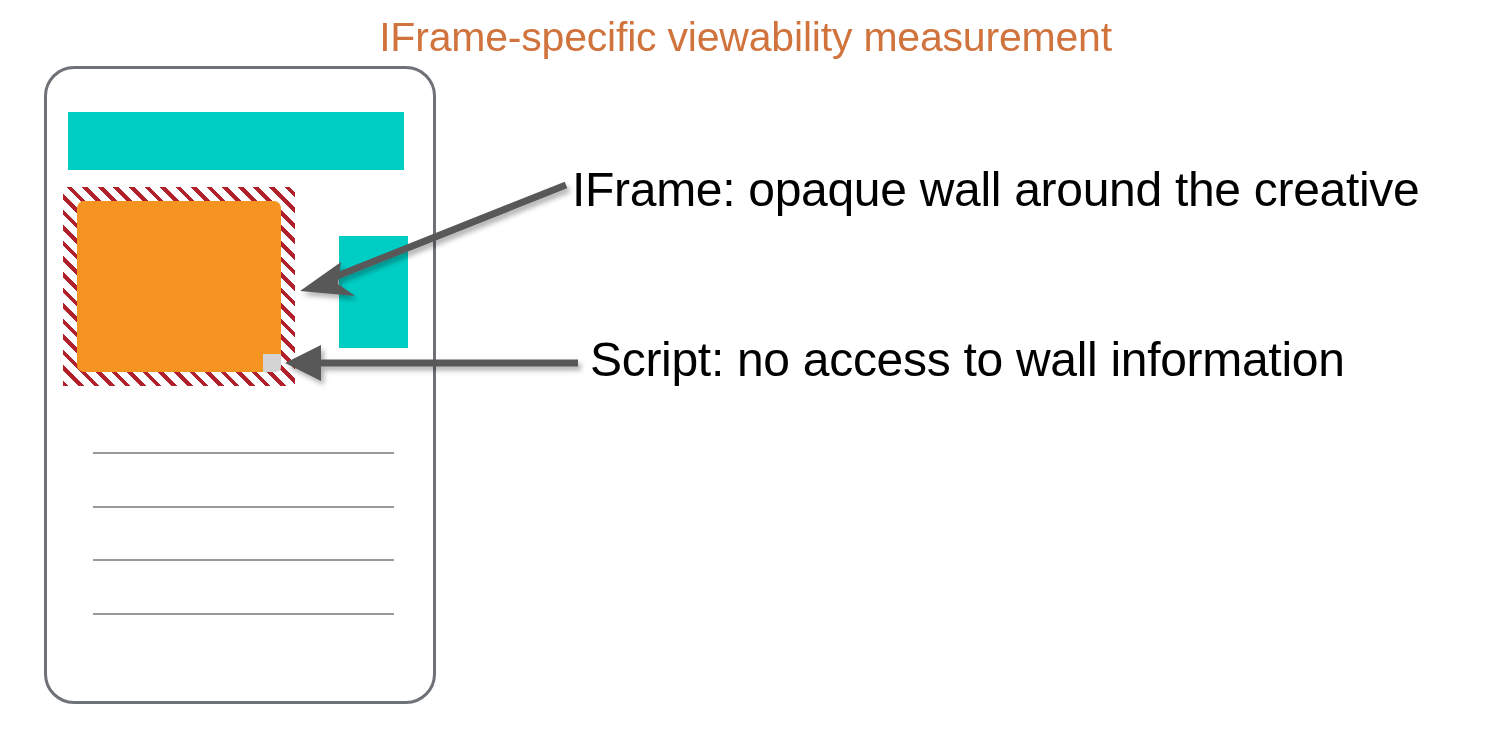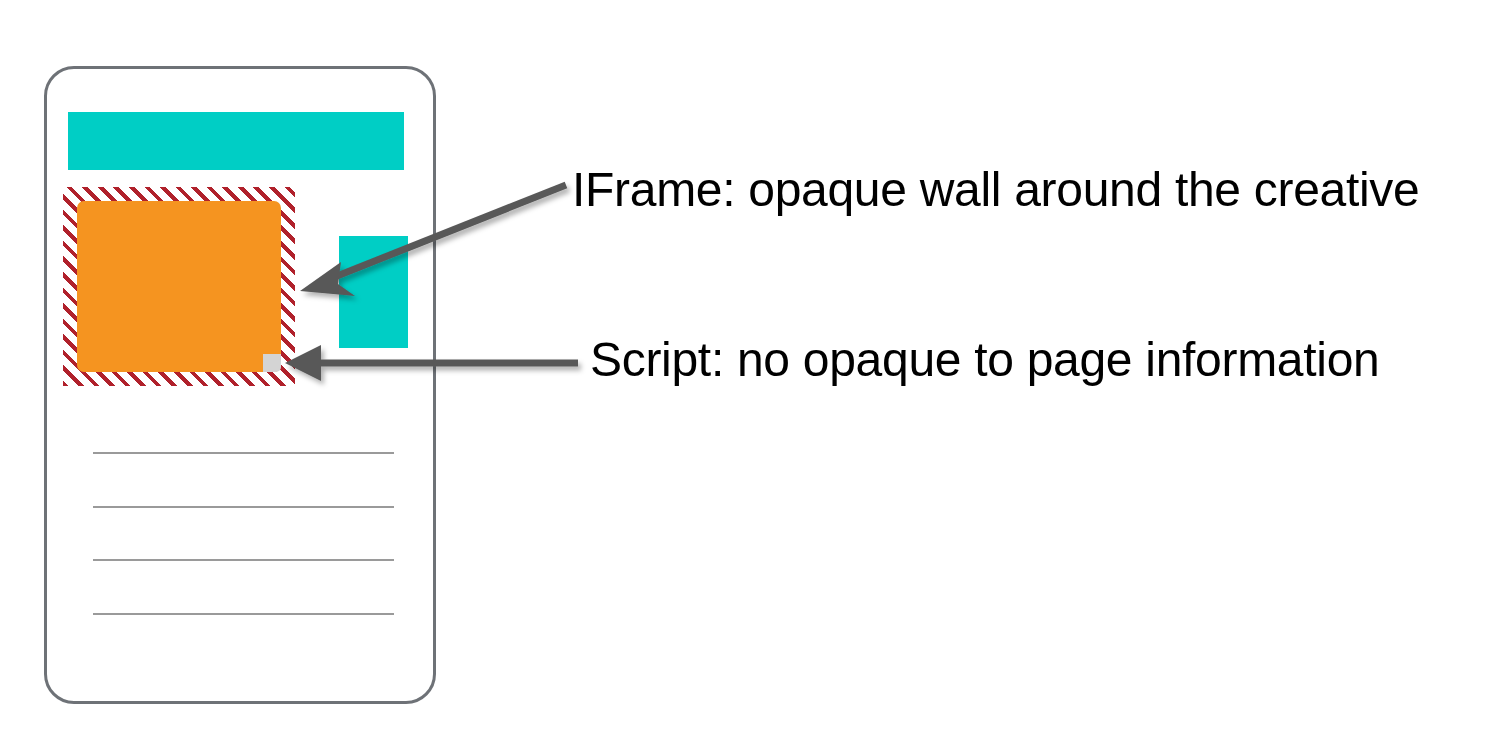--- a/index.html
+++ b/index.html
@@ -138,20 +138,21 @@
     letter-spacing: -0.3px;
   }
   #callout-iframe-label { left: 572px; top: 166px; }
   #callout-script-label { left: 590px; top: 336px; }
 </style>
 </head>
 <body>
 
 <div id="stage">
 
+  <div id="slide-title">IFrame-specific viewability measurement</div>
 
   <div id="device-frame"></div>
 
   <div id="banner-top" class="page-banner"></div>
 
   <div id="banner-side" class="page-banner"></div>
 
   <div id="iframe-wall">
     <div id="ad-creative">
       <div id="script-marker"></div>
@@ -176,15 +177,15 @@
     </g>
 
     <g filter="url(#arrow-shadow)">
       <path d="M 578 363 L 313 363" stroke="#595959" stroke-width="7" fill="none" stroke-linecap="butt"></path>
       <path d="M 285 363 L 321 345 L 321 381 Z" fill="#595959"></path>
     </g>
   </svg>
 
   <div id="callout-iframe-label" class="callout-label">IFrame: opaque wall around the creative</div>
 
-  <div id="callout-script-label" class="callout-label">Script: no opaque to page information</div>
+  <div id="callout-script-label" class="callout-label">Script: no access to wall information</div>
 
 </div>
 
 </body></html>

